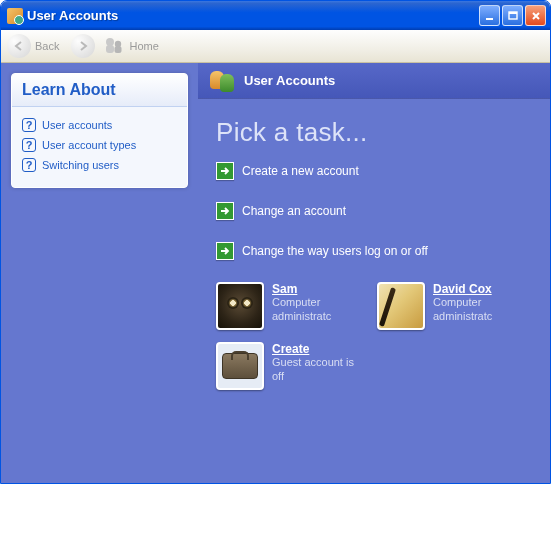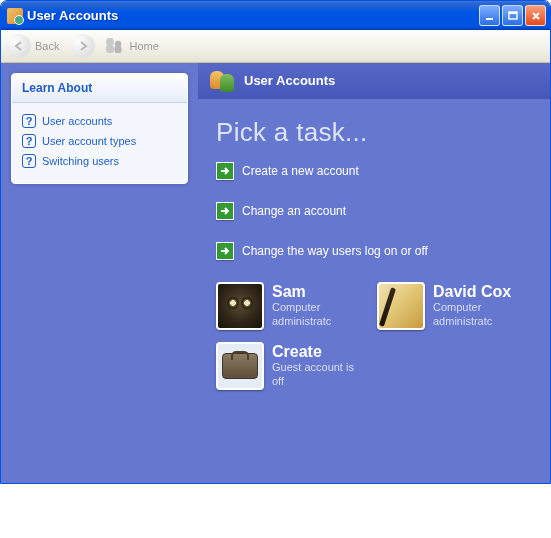--- a/index.html
+++ b/index.html
@@ -20,21 +20,21 @@
   .toolbar { height: 33px; background: linear-gradient(to bottom,#FEFEFE 0%, #F1EFE6 60%, #E8E4D4 100%); border-bottom:1px solid #C9C1A3; display:flex; align-items:center; padding:0 6px; gap:4px; }
   .navbtn { width:24px; height:24px; border-radius:50%; display:flex; align-items:center; justify-content:center; }
   .navbtn.disabled { background: radial-gradient(circle at 30% 30%, #fdfdfd, #d6d6d6); color:#b9b9b9; }
   .toolbar-label { color:#9a9a9a; font-size:11px; margin-right:8px; }
   .home-icon { width:22px; height:20px; margin-left:4px; display:flex; align-items:center; justify-content:center; }
   
   .body { flex:1; display:flex; background:#6577CF; overflow:hidden; }
   
   .sidebar-wrap { width: 197px; padding:10px; }
   .sidebar { background:#F4F7FD; border:1px solid #fff; border-radius:4px; box-shadow: 0 0 4px rgba(0,0,0,.2); }
-  .sidebar-header { background: linear-gradient(to bottom,#fff,#E6ECF9); color:#215DC6; font-weight:bold; font-size:12px; padding:7px 10px; border-bottom:1px solid #C1D2F1; border-radius:4px 4px 0 0; }
+  .sidebar-header { background: linear-gradient(to bottom,#fff,#E6ECF9); color:#215DC6; font-weight:bold; font-size:16px; padding:7px 10px; border-bottom:1px solid #C1D2F1; border-radius:4px 4px 0 0; }
   .sidebar-list { padding:8px 10px 12px; }
   .sidebar-item { display:flex; align-items:center; gap:6px; padding:3px 0; color:#215DC6; cursor:pointer; }
   .help-icon { width:14px; height:14px; border:1.5px solid #215DC6; border-radius:3px; display:flex; align-items:center; justify-content:center; color:#215DC6; font-weight:bold; font-size:11px; line-height:1; flex-shrink:0; }
   
   .main { flex:1; display:flex; flex-direction:column; color:#fff; overflow:hidden; }
   .main-header { height:36px; background: linear-gradient(to bottom, #5768C8 0%, #4557B8 100%); display:flex; align-items:center; padding:0 10px; gap:8px; border-bottom:1px solid rgba(0,0,0,.15); }
   .main-header-icon { width:28px; height:28px; position:relative; }
   .main-header-icon .p1 { position:absolute; width:14px; height:18px; background:linear-gradient(#f6c46a,#d88a2b); border-radius:6px 6px 4px 4px; left:2px; top:4px; }
   .main-header-icon .p2 { position:absolute; width:14px; height:18px; background:linear-gradient(#7fbf5a,#3d8a2c); border-radius:6px 6px 4px 4px; left:12px; top:7px; }
   .main-header-title { font-weight:bold; font-size:13px; }
@@ -52,21 +52,21 @@
   .avatar { width:48px; height:48px; border:2px solid #fff; border-radius:4px; box-shadow:0 1px 2px rgba(0,0,0,.4); flex-shrink:0; background:#888; }
   .av-owl { background: radial-gradient(circle at 50% 45%, #5a4a34 0%, #2d2417 60%, #171208 100%); position:relative; }
   .av-owl::before, .av-owl::after { content:""; position:absolute; width:12px; height:12px; background: radial-gradient(circle,#f2e8c8 30%, #a38a4f 32%, #2b2314 55%); border-radius:50%; top:13px; }
   .av-owl::before { left:9px; } .av-owl::after { right:9px; }
   .av-guitar { background: linear-gradient(135deg,#F0E2B4 0%, #E3C878 45%, #C89B3F 100%); position:relative; }
   .av-guitar::after { content:""; position:absolute; width:5px; height:40px; background:linear-gradient(#3a2a15,#1c1409); left:6px; top:3px; transform:rotate(18deg); border-radius:2px; }
   .av-suitcase { background:#E6ECF5; position:relative; display:flex; align-items:center; justify-content:center; }
   .av-suitcase::before { content:""; width:34px; height:24px; background:linear-gradient(#8a7960,#5d4f3b); border-radius:4px; border:1px solid #3e3527; }
   .av-suitcase::after { content:""; position:absolute; width:14px; height:7px; border:2px solid #4a3f2f; border-bottom:none; border-radius:5px 5px 0 0; top:7px; }
   .account-info { display:flex; flex-direction:column; }
-  .account-name { font-weight:bold; font-size:16px; color:#fff; line-height:1.2; }
+  .account-name { font-weight:bold; font-size:12px; color:#fff; line-height:1.2;text-decoration:underline; }
   .account-role { font-size:11px; color:#D9DEF3; line-height:1.25; overflow:hidden; }
 </style>
 </head>
 <body>
 
 <div class="window">
 
   <div class="titlebar">
     <div class="titlebar-icon"></div>
     <div class="titlebar-title">User Accounts</div>

